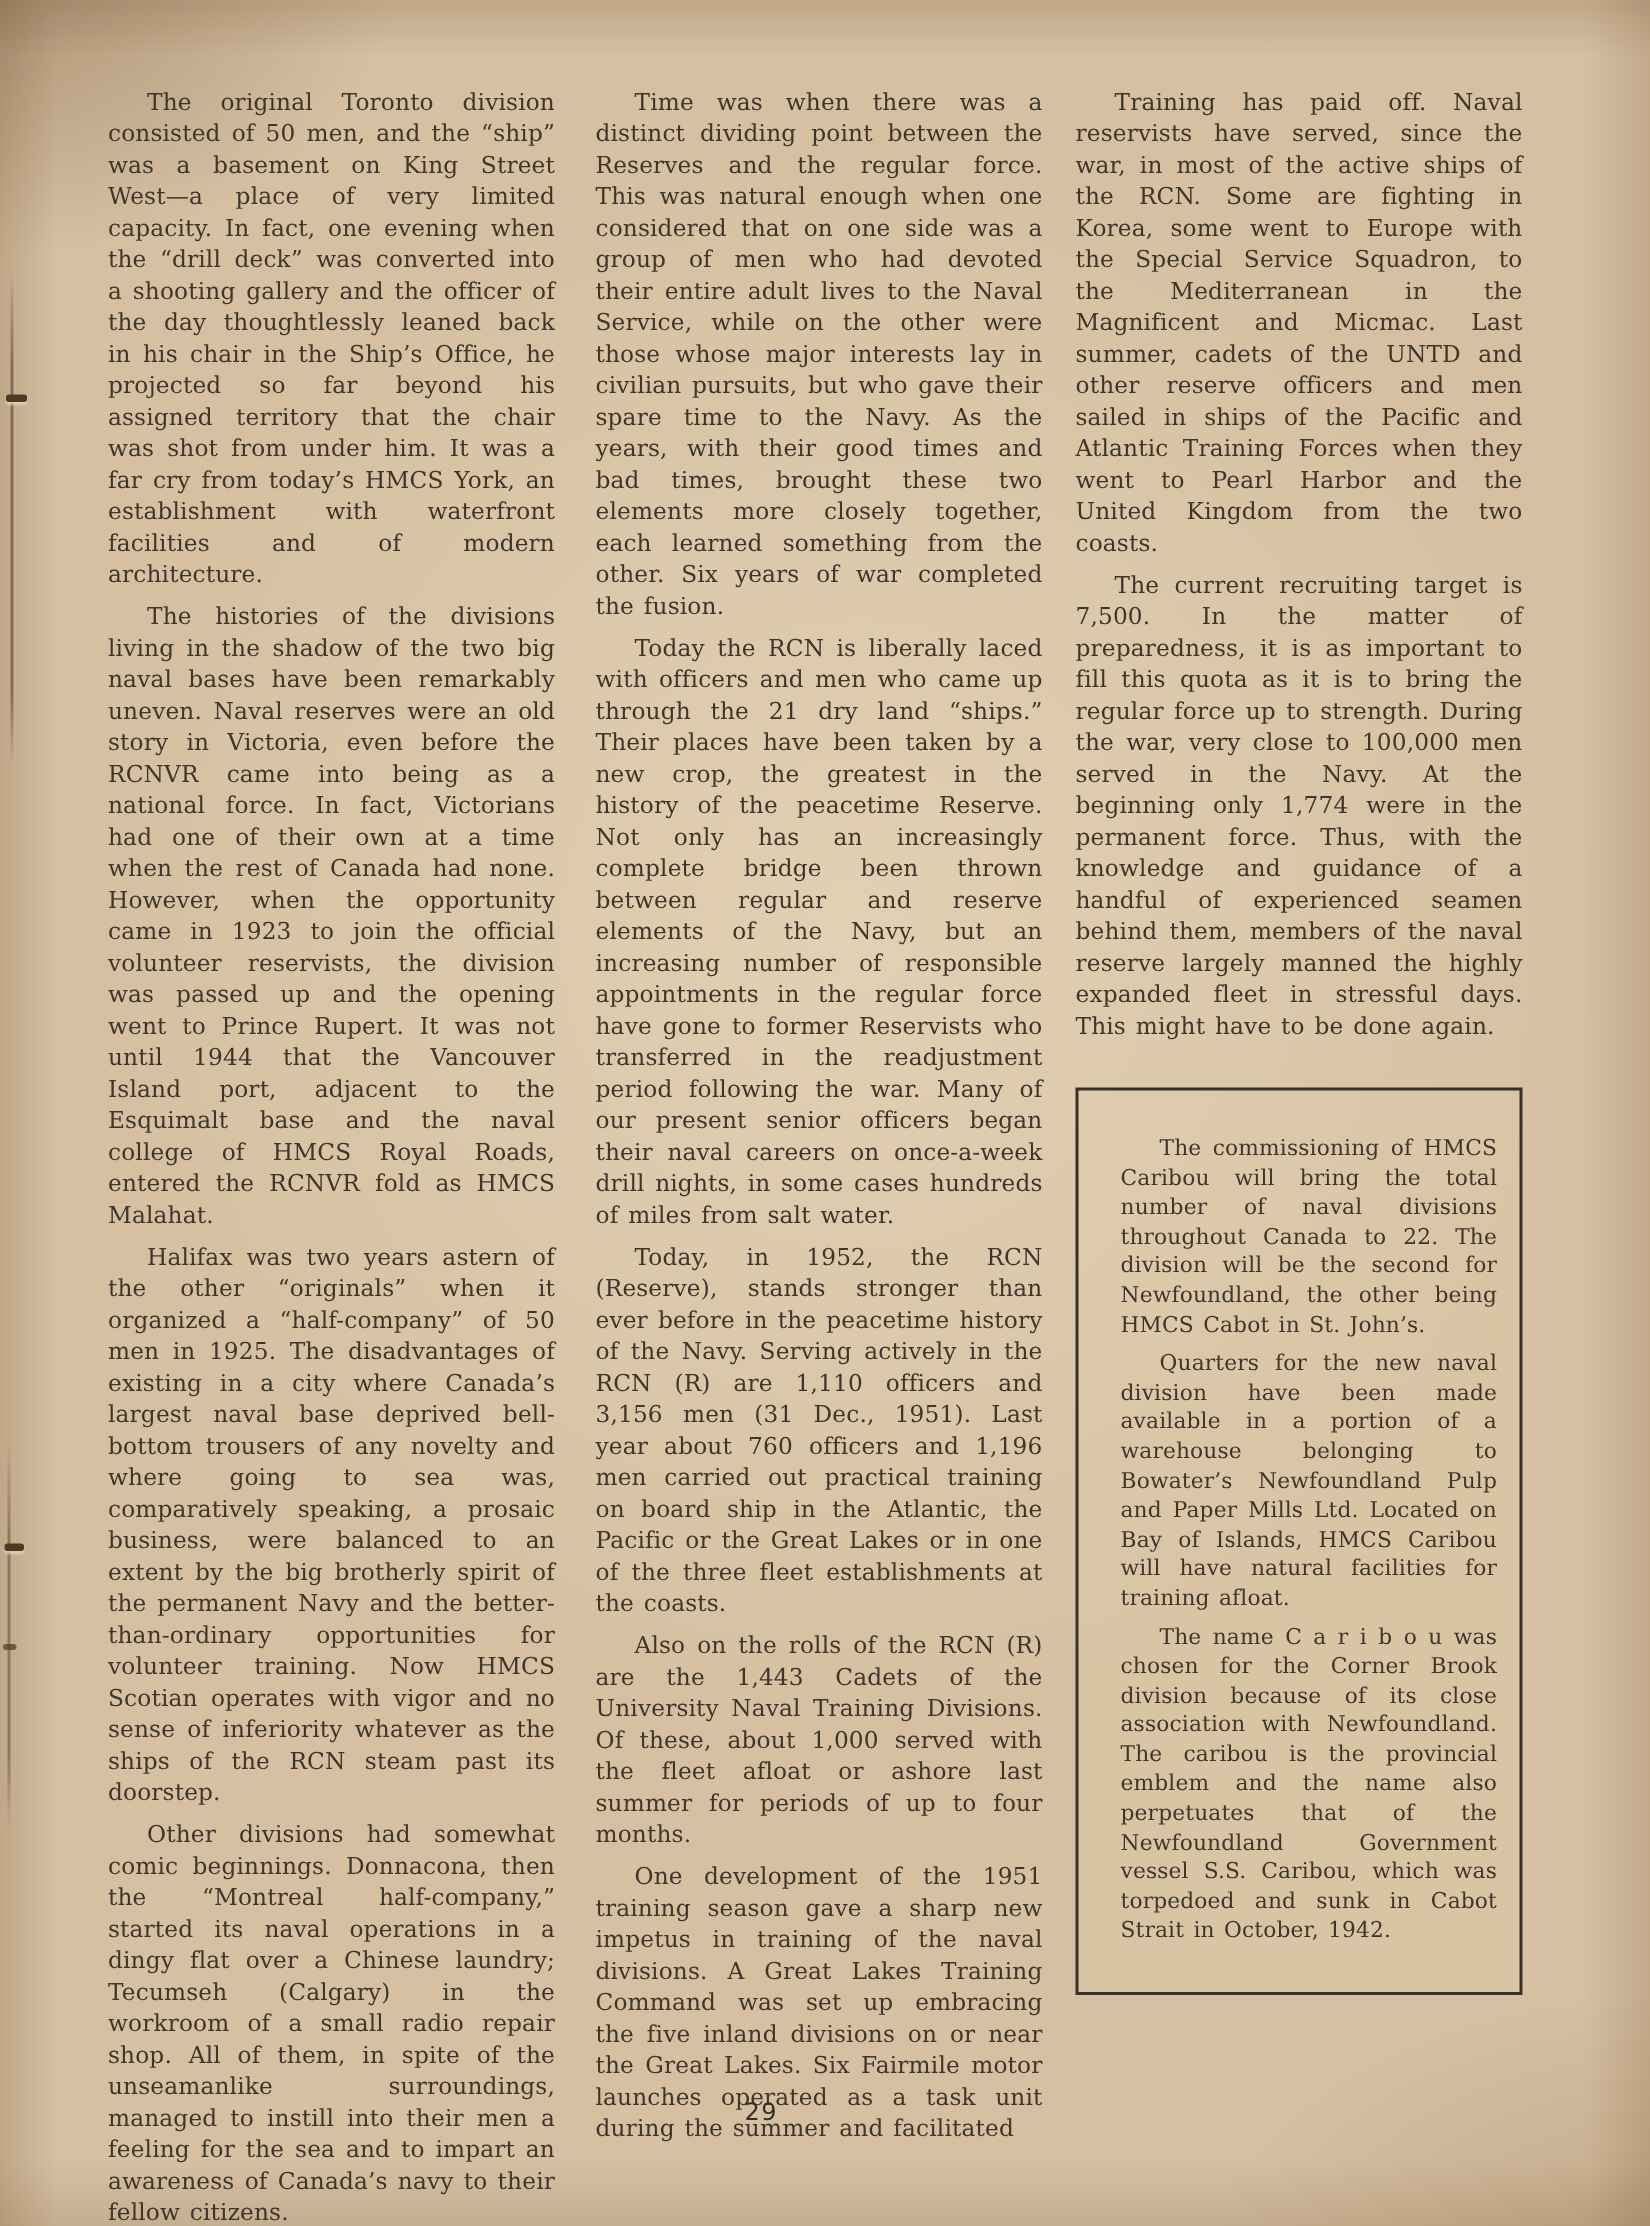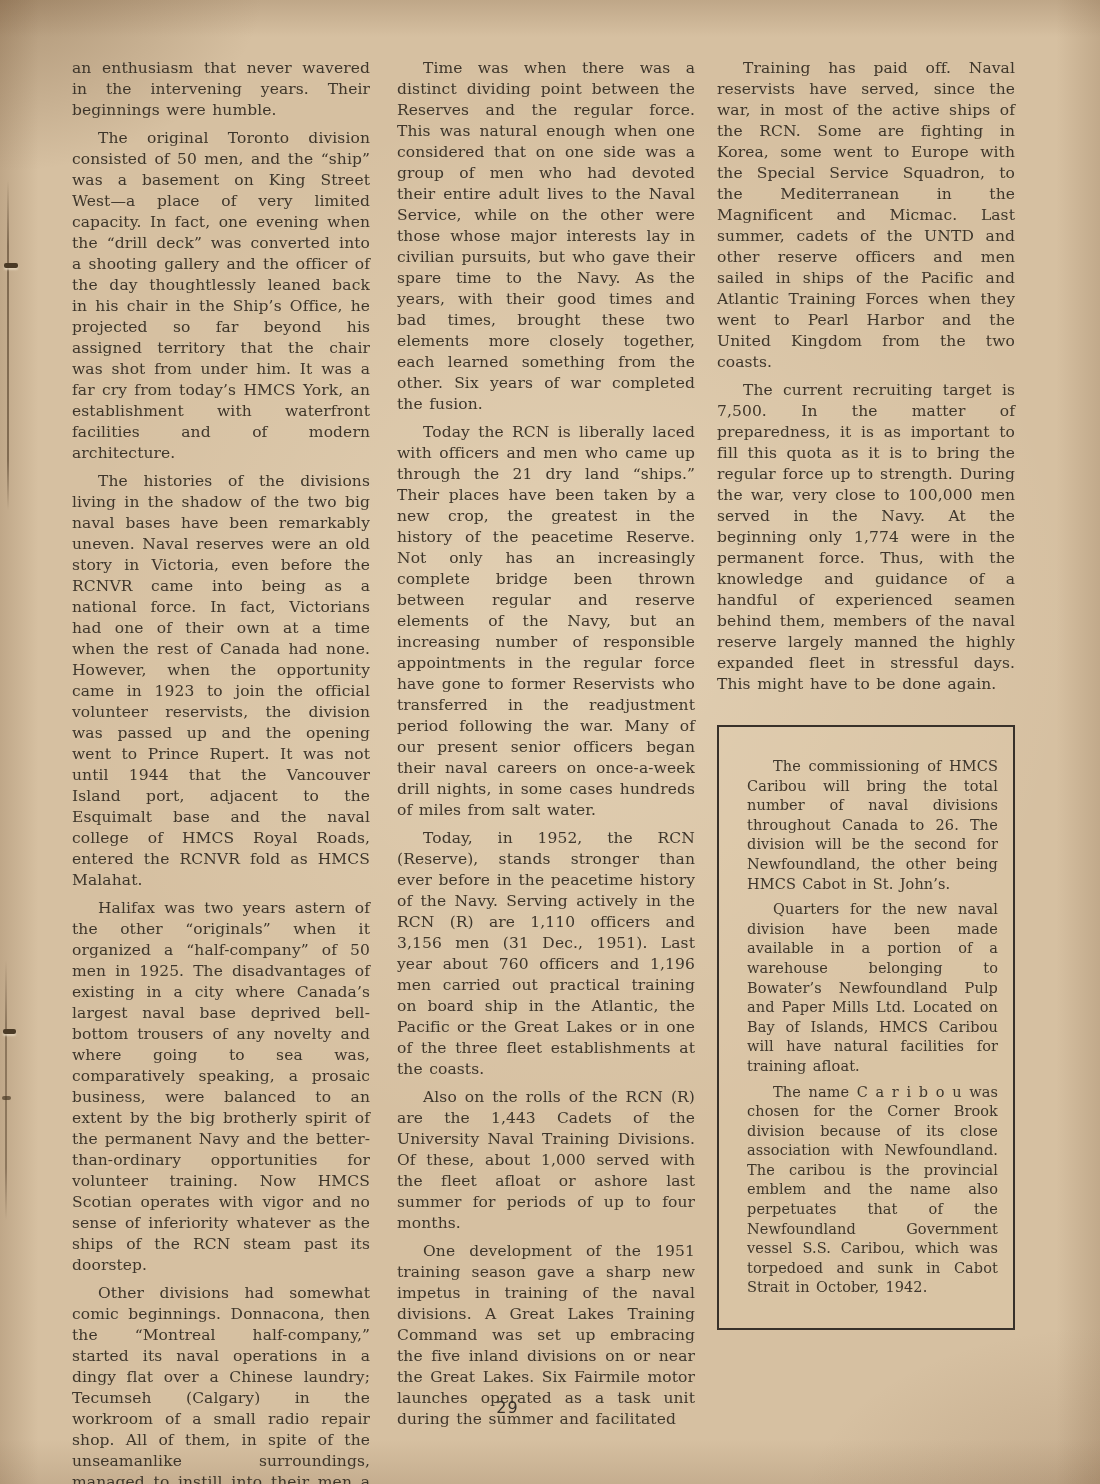--- a/index.html
+++ b/index.html
@@ -72,40 +72,39 @@
 
 <div class="corner-shadow-tl"></div>
 <div class="corner-shadow-br"></div>
 <div class="edge-crease"></div>
 <div class="edge-crease-2"></div>
 <div class="staple staple-1"></div>
 <div class="staple staple-2"></div>
 <div class="staple staple-3"></div>
 
 <div class="col col-1">
-    <p class="para noindent">an enthusiasm that never wavered in the intervening years. Their beginnings were humble.</p>
     <p class="para">The original Toronto division consisted of 50 men, and the “ship” was a basement on King Street West—a place of very limited capacity. In fact, one evening when the “drill deck” was converted into a shooting gallery and the officer of the day thoughtlessly leaned back in his chair in the Ship’s Office, he projected so far beyond his assigned territory that the chair was shot from under him. It was a far cry from today’s HMCS York, an establishment with waterfront facilities and of modern architecture.</p>
     <p class="para">The histories of the divisions living in the shadow of the two big naval bases have been remarkably uneven. Naval reserves were an old story in Victoria, even before the RCNVR came into being as a national force. In fact, Victorians had one of their own at a time when the rest of Canada had none. However, when the opportunity came in 1923 to join the official volunteer reservists, the division was passed up and the opening went to Prince Rupert. It was not until 1944 that the Vancouver Island port, adjacent to the Esquimalt base and the naval college of HMCS Royal Roads, entered the RCNVR fold as HMCS Malahat.</p>
     <p class="para">Halifax was two years astern of the other “originals” when it organized a “half-company” of 50 men in 1925. The disadvantages of existing in a city where Canada’s largest naval base deprived bell-bottom trousers of any novelty and where going to sea was, comparatively speaking, a prosaic business, were balanced to an extent by the big brotherly spirit of the permanent Navy and the better-than-ordinary opportunities for volunteer training. Now HMCS Scotian operates with vigor and no sense of inferiority whatever as the ships of the RCN steam past its doorstep.</p>
     <p class="para">Other divisions had somewhat comic beginnings. Donnacona, then the “Montreal half-company,” started its naval operations in a dingy flat over a Chinese laundry; Tecumseh (Calgary) in the workroom of a small radio repair shop. All of them, in spite of the unseamanlike surroundings, managed to instill into their men a feeling for the sea and to impart an awareness of Canada’s navy to their fellow citizens.</p>
   </div>
 
 <div class="col col-2">
     <p class="para">Time was when there was a distinct dividing point between the Reserves and the regular force. This was natural enough when one considered that on one side was a group of men who had devoted their entire adult lives to the Naval Service, while on the other were those whose major interests lay in civilian pursuits, but who gave their spare time to the Navy. As the years, with their good times and bad times, brought these two elements more closely together, each learned something from the other. Six years of war completed the fusion.</p>
     <p class="para">Today the RCN is liberally laced with officers and men who came up through the 21 dry land “ships.” Their places have been taken by a new crop, the greatest in the history of the peacetime Reserve. Not only has an increasingly complete bridge been thrown between regular and reserve elements of the Navy, but an increasing number of responsible appointments in the regular force have gone to former Reservists who transferred in the readjustment period following the war. Many of our present senior officers began their naval careers on once-a-week drill nights, in some cases hundreds of miles from salt water.</p>
     <p class="para">Today, in 1952, the RCN (Reserve), stands stronger than ever before in the peacetime history of the Navy. Serving actively in the RCN (R) are 1,110 officers and 3,156 men (31 Dec., 1951). Last year about 760 officers and 1,196 men carried out practical training on board ship in the Atlantic, the Pacific or the Great Lakes or in one of the three fleet establishments at the coasts.</p>
     <p class="para">Also on the rolls of the RCN (R) are the 1,443 Cadets of the University Naval Training Divisions. Of these, about 1,000 served with the fleet afloat or ashore last summer for periods of up to four months.</p>
     <p class="para">One development of the 1951 training season gave a sharp new impetus in training of the naval divisions. A Great Lakes Training Command was set up embracing the five inland divisions on or near the Great Lakes. Six Fairmile motor launches operated as a task unit during the summer and facilitated</p>
   </div>
 
 <div class="col col-3">
   <div>
       <p class="para">Training has paid off. Naval reservists have served, since the war, in most of the active ships of the RCN. Some are fighting in Korea, some went to Europe with the Special Service Squadron, to the Mediterranean in the Magnificent and Micmac. Last summer, cadets of the UNTD and other reserve officers and men sailed in ships of the Pacific and Atlantic Training Forces when they went to Pearl Harbor and the United Kingdom from the two coasts.</p>
       <p class="para">The current recruiting target is 7,500. In the matter of preparedness, it is as important to fill this quota as it is to bring the regular force up to strength. During the war, very close to 100,000 men served in the Navy. At the beginning only 1,774 were in the permanent force. Thus, with the knowledge and guidance of a handful of experienced seamen behind them, members of the naval reserve largely manned the highly expanded fleet in stressful days. This might have to be done again.</p>
     </div>
   <div class="sidebar-box">
-      <p class="para">The commissioning of HMCS Caribou will bring the total number of naval divisions throughout Canada to 26. The division will be the second for Newfoundland, the other being HMCS Cabot in St. John’s.</p>
+      <p class="para">The commissioning of HMCS Caribou will bring the total number of naval divisions throughout Canada to 22. The division will be the second for Newfoundland, the other being HMCS Cabot in St. John’s.</p>
       <p class="para">Quarters for the new naval division have been made available in a portion of a warehouse belonging to Bowater’s Newfoundland Pulp and Paper Mills Ltd. Located on Bay of Islands, HMCS Caribou will have natural facilities for training afloat.</p>
       <p class="para">The name C a r i b o u was chosen for the Corner Brook division because of its close association with Newfoundland. The caribou is the provincial emblem and the name also perpetuates that of the Newfoundland Government vessel S.S. Caribou, which was torpedoed and sunk in Cabot Strait in October, 1942.</p>
     </div>
 </div>
 
 <div class="page-number">29</div>
 
 </body></html>

